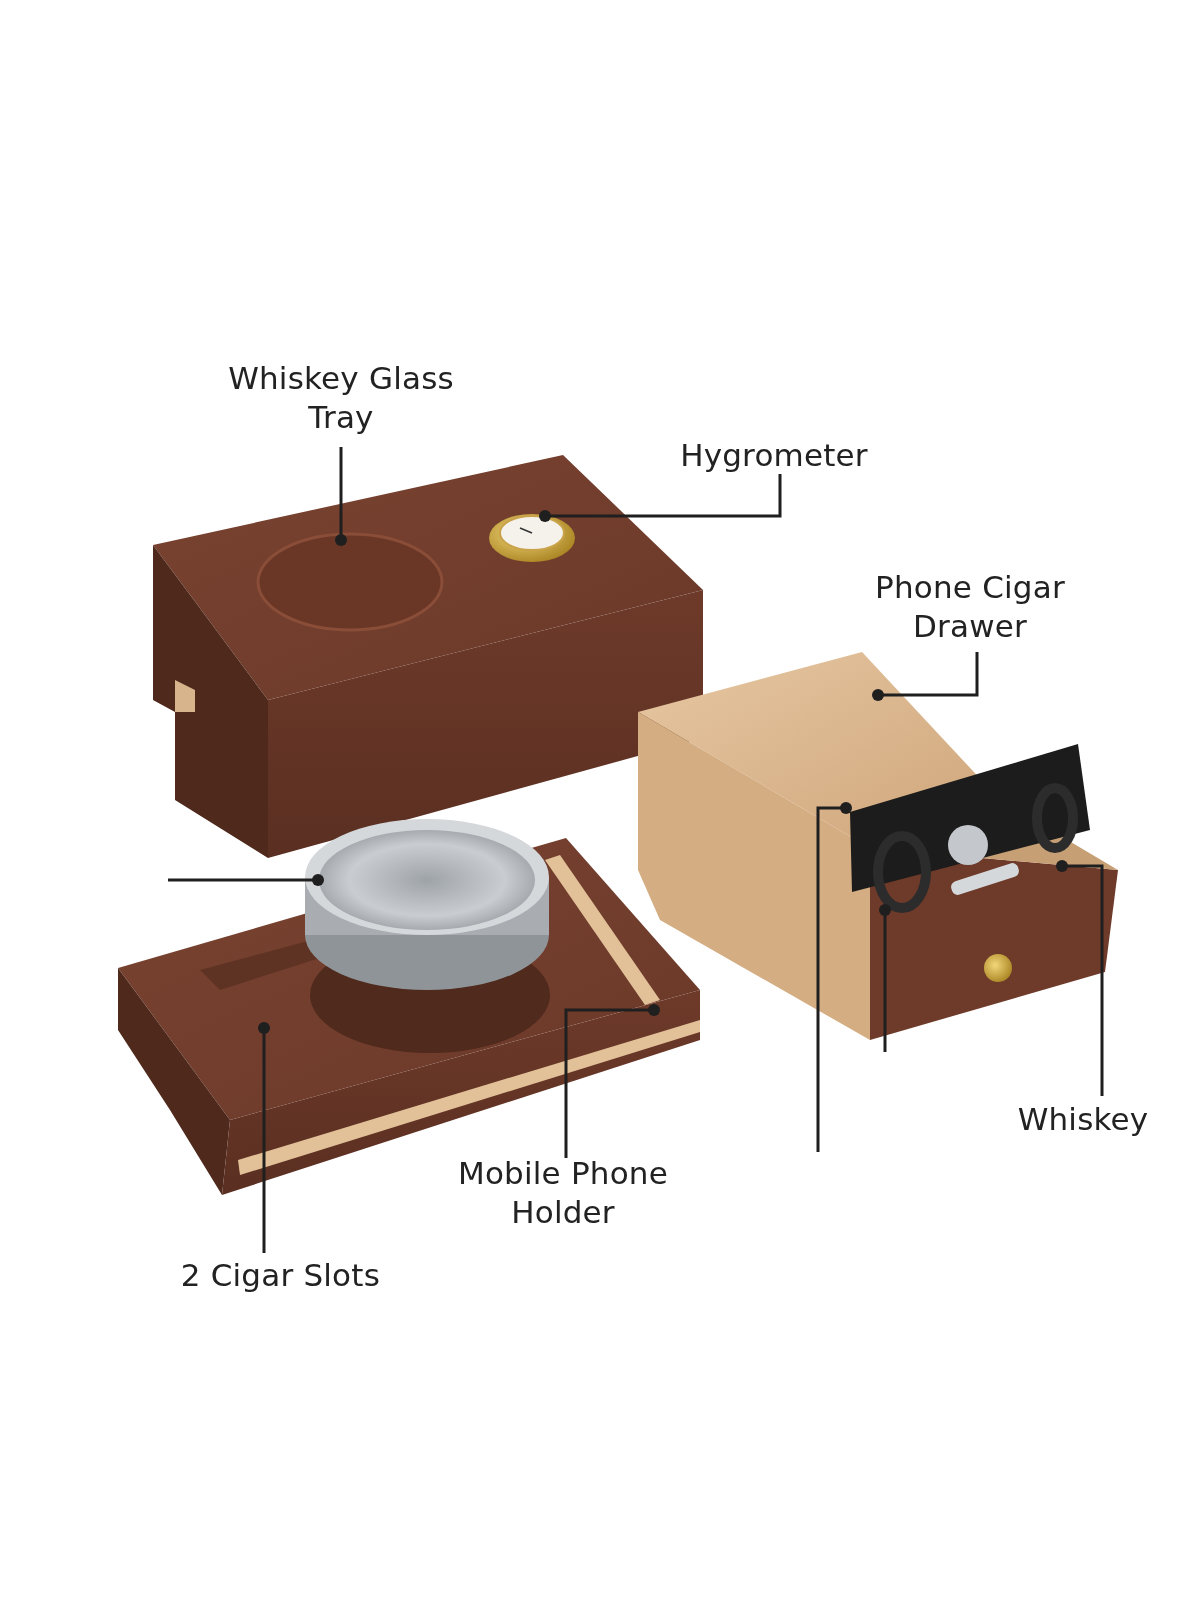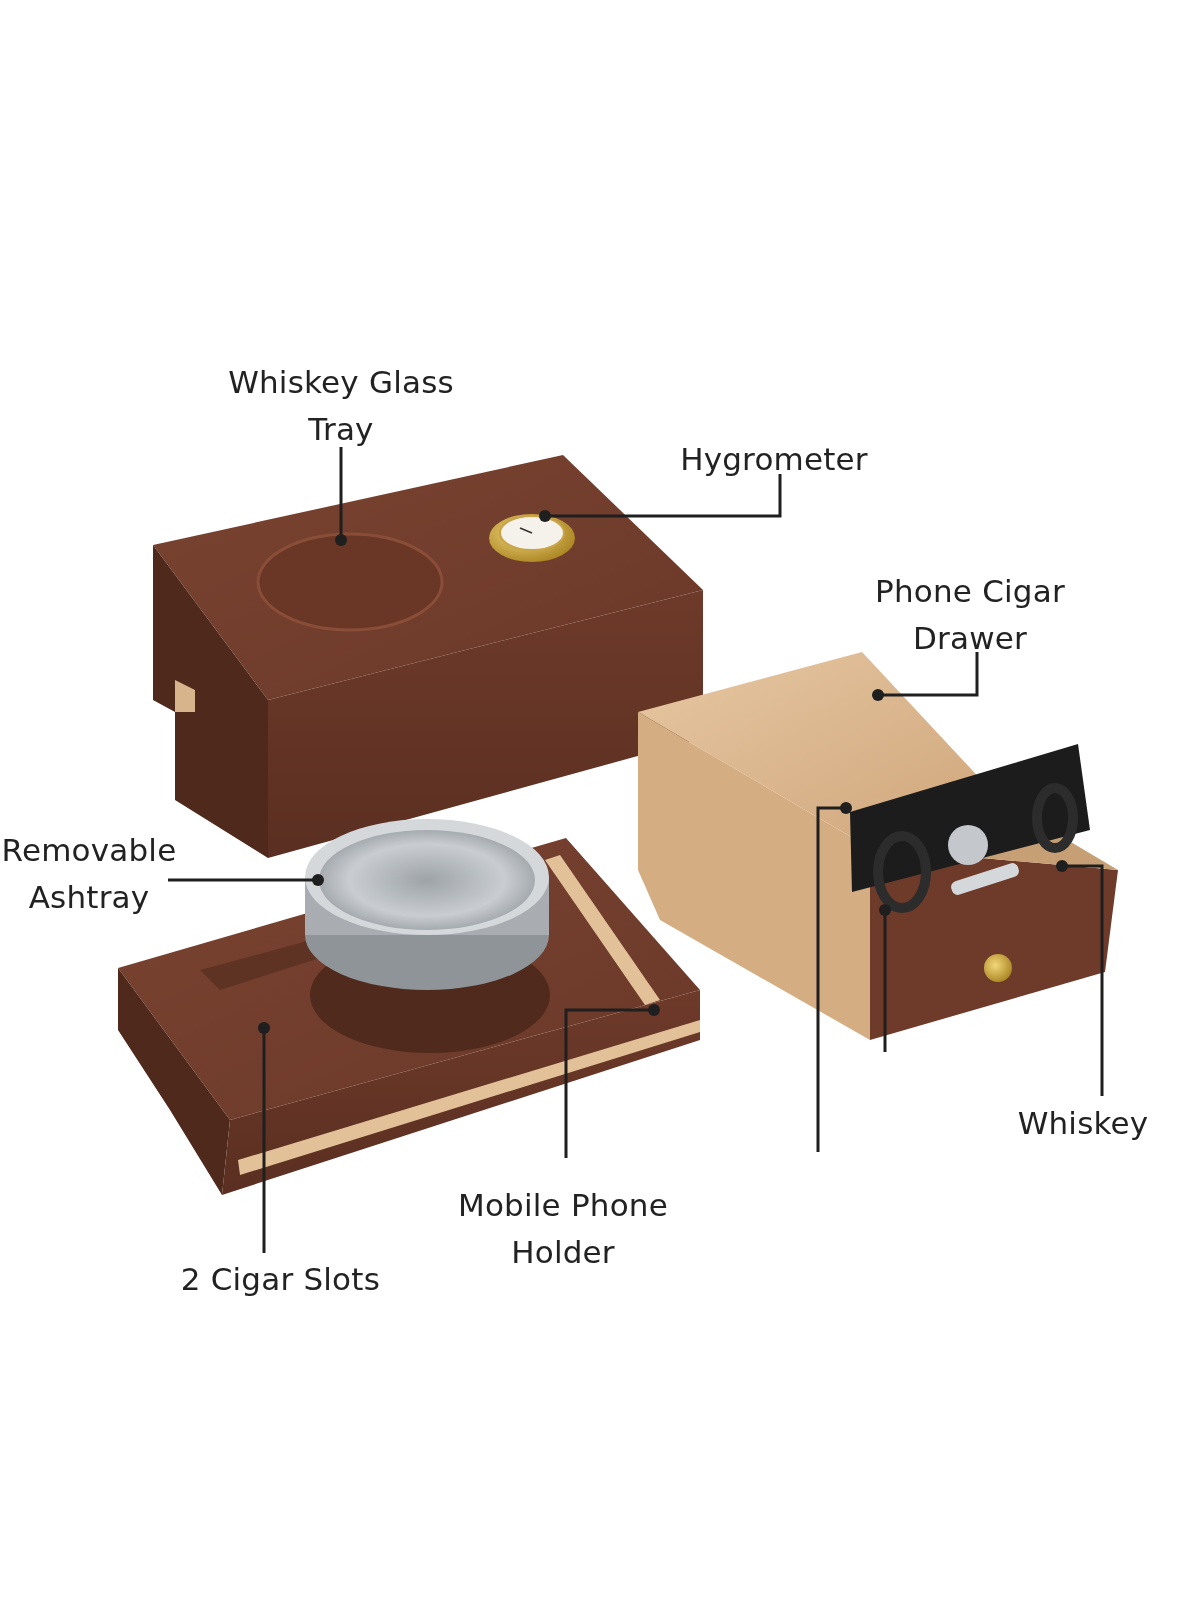--- a/index.html
+++ b/index.html
@@ -1,18 +1,18 @@
 <!DOCTYPE html>
 <html><head>
 <meta charset="utf-8">
 <style>
   html, body { margin:0; padding:0; background:#ffffff; }
   body { width:1179px; height:1609px; position:relative; overflow:hidden; font-family:"DejaVu Sans", sans-serif; }
   .stage { position:absolute; left:0; top:0; width:1179px; height:1609px; }
-  .label { position:absolute; color:#222222; font-size:31px; line-height:47px; text-align:center; white-space:pre-line; letter-spacing:0.2px; }
+  .label { position:absolute; color:#222222; font-size:31px; line-height:39px; text-align:center; white-space:pre-line; letter-spacing:0.2px; }
   svg { position:absolute; left:0; top:0; }
 </style>
 </head>
 <body>
 
 <div class="stage">
 
   <svg width="1179" height="1609" viewBox="0 0 1179 1609">
     <defs>
       <linearGradient id="wTop" x1="0" y1="0" x2="1" y2="1">
@@ -108,20 +108,18 @@
       <circle cx="885" cy="910" r="6"></circle>
       <circle cx="1062" cy="866" r="6"></circle>
     </g>
   </svg>
 
   <div class="label" style="left:200px; top:359px; width:282px;">Whiskey Glass
 Tray</div>
   <div class="label" style="left:668px; top:436px; width:212px;">Hygrometer</div>
   <div class="label" style="left:855px; top:568px; width:230px;">Phone Cigar
 Drawer</div>
-  <div class="label" style="left:0px; top:827px; width:178px;">Removable
-Ashtray</div>
   <div class="label" style="left:1008px; top:1100px; width:150px;">Whiskey</div>
-  <div class="label" style="left:445px; top:1154px; width:236px;margin-top:28px;">Mobile Phone
+  <div class="label" style="left:445px; top:1154px; width:236px;">Mobile Phone
 Holder</div>
   <div class="label" style="left:160px; top:1256px; width:220px;text-align:right;">2 Cigar Slots</div>
 
 </div>
 
 </body></html>

